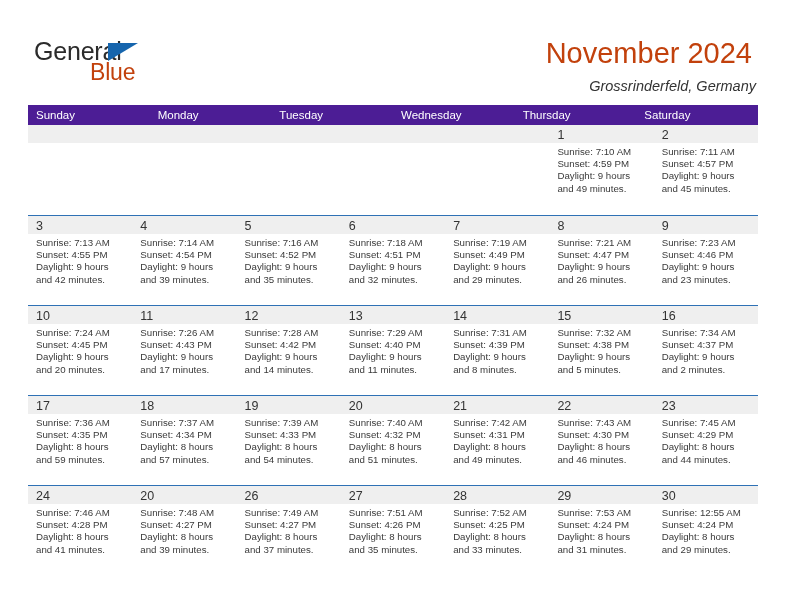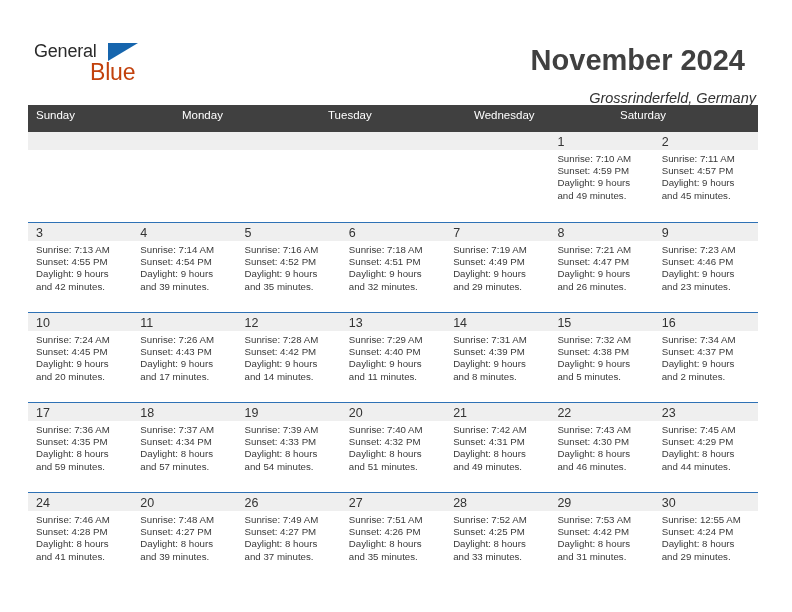--- a/index.html
+++ b/index.html
@@ -35,21 +35,21 @@
     position: absolute;
     left: 34px;
     top: 38px;
     width: 200px;
     height: 50px;
   }
   .logo-general {
     position: absolute;
     left: 0;
     top: 0;
-    font-size: 18px;
+    font-size: 25px;
     line-height: 26px;
     color: #2b2b2b;
     letter-spacing: -0.2px;
     font-family: "Liberation Sans", sans-serif;
   }
   .logo-triangle {
     position: absolute;
     left: 74px;
     top: 5px;
     width: 0;
@@ -70,23 +70,23 @@
 
   .title-block {
     position: absolute;
     right: 36px;
     top: 32px;
     text-align: right;
   }
   .cal-title {
     font-size: 29px;
     line-height: 34px;
-    color: #404040;
-    font-weight: bold;
-    margin: 11px;
+    color: #c2410c;
+    font-weight: normal;
+    margin: 4px;
     font-family: "Liberation Sans", sans-serif;
   }
   .cal-subtitle {
     font-size: 14.5px;
     line-height: 20px;
     color: #333333;
     margin: 6px 0 0 0;
     font-family: "Liberation Sans", sans-serif;
     font-style: italic;
   }
@@ -94,22 +94,22 @@
   
   .calendar {
     position: absolute;
     left: 28px;
     top: 105px;
     width: 730px;
   }
 
   .weekday-row {
     display: flex;
-    background: #404040;
-    height: 27px;
+    background: #4c1d95;
+    height: 20px;
   }
   .weekday {
     flex: 1 1 0;
     color: #ffffff;
     font-size: 11.5px;
     line-height: 21px;
     padding-left: 8px;
     box-sizing: border-box;
     white-space: nowrap;
     font-family: "Liberation Sans", sans-serif;
@@ -174,20 +174,21 @@
 
   </div>
 
   <div class="calendar">
 
     <div class="weekday-row">
       <div class="weekday">Sunday</div>
       <div class="weekday">Monday</div>
       <div class="weekday">Tuesday</div>
       <div class="weekday">Wednesday</div>
+      <div class="weekday">Thursday</div>
       <div class="weekday">Saturday</div>
     </div>
 
     <div class="week-row first">
       <div class="day-cell empty">
         <div class="day-number-band"><span class="day-number"></span></div>
 
       </div>
       <div class="day-cell empty">
         <div class="day-number-band"><span class="day-number"></span></div>
@@ -409,21 +410,21 @@
       <div class="day-cell">
         <div class="day-number-band"><span class="day-number">28</span></div>
         <div class="day-info">Sunrise: 7:52 AM
 Sunset: 4:25 PM
 Daylight: 8 hours
 and 33 minutes.</div>
       </div>
       <div class="day-cell">
         <div class="day-number-band"><span class="day-number">29</span></div>
         <div class="day-info">Sunrise: 7:53 AM
-Sunset: 4:42 PM
+Sunset: 4:24 PM
 Daylight: 8 hours
 and 31 minutes.</div>
       </div>
       <div class="day-cell">
         <div class="day-number-band"><span class="day-number">30</span></div>
         <div class="day-info">Sunrise: 12:55 AM
 Sunset: 4:24 PM
 Daylight: 8 hours
 and 29 minutes.</div>
       </div>

